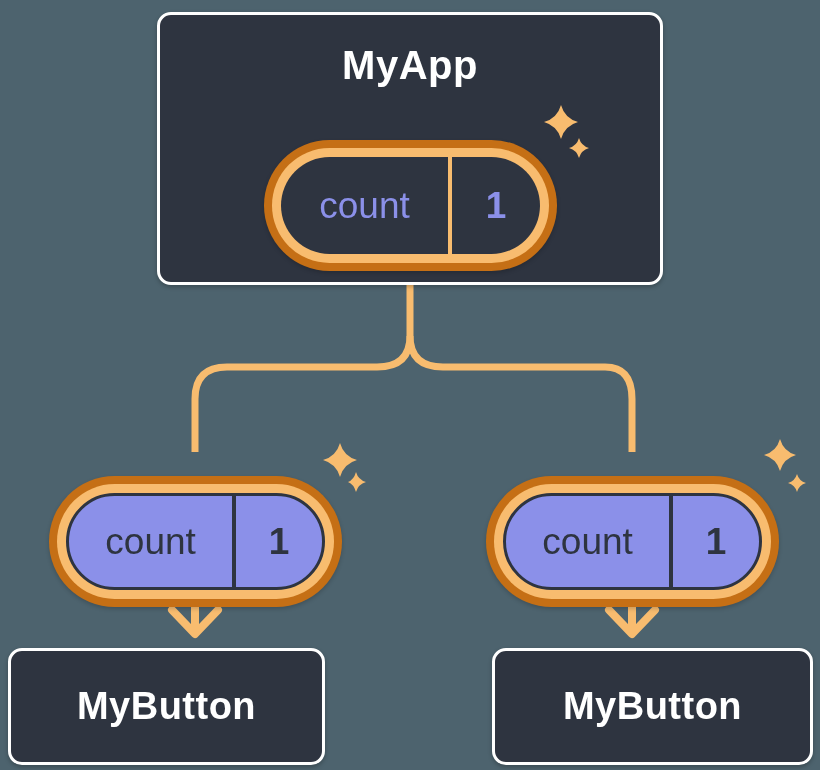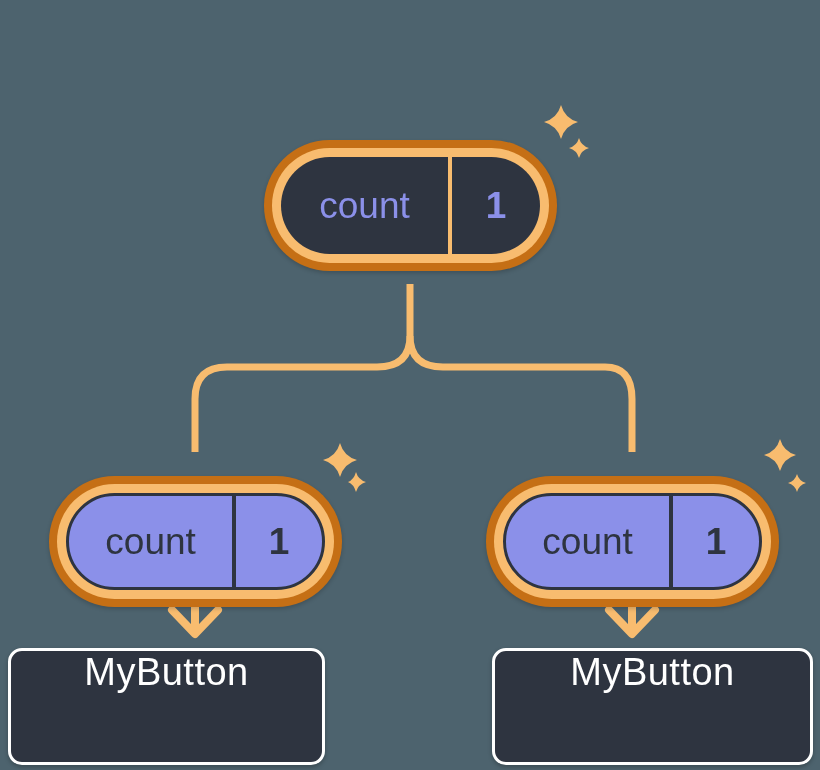--- a/index.html
+++ b/index.html
@@ -41,24 +41,24 @@
   .card-root .card-title {
     margin-top: 28px;
     text-align: center;
     font-size: 40px;
     font-weight: 600;
     letter-spacing: 0.5px;
     color: var(--title-text);
   }
   .card-child {
     display: flex;
-    align-items: flex-start;
+    align-items: center;
     justify-content: center;
     font-size: 38px;
-    font-weight: 400;
+    font-weight: 700;
     letter-spacing: 0.5px;
     color: var(--title-text);
   }
   .card-child-left  { left: 8px;   top: 648px; width: 317px; height: 117px; }
   .card-child-right { left: 492px; top: 648px; width: 321px; height: 117px; }
   
   .pill {
     position: absolute;
     width: 293px;
     height: 131px;
@@ -121,20 +121,23 @@
       <path d="M410 336 Q410 367 443 367 L605 367 Q632 367 632 399 V452"></path>
     </g>
     <g fill="none" stroke="#F8BC6F" stroke-width="8" stroke-linecap="round" stroke-linejoin="round">
       <path d="M195 579 V632"></path>
       <path d="M172 610 L195 634 L218 610"></path>
       <path d="M632 579 V632"></path>
       <path d="M609 610 L632 634 L655 610"></path>
     </g>
   </svg>
 
+  <div class="card card-root">
+    <div class="card-title">MyApp</div>
+  </div>
 
   <div class="pill pill-top">
     <div class="pill-ring">
       <div class="pill-body">
         <div class="pill-label">count</div>
         <div class="pill-divider"></div>
         <div class="pill-value">1</div>
       </div>
     </div>
   </div>

